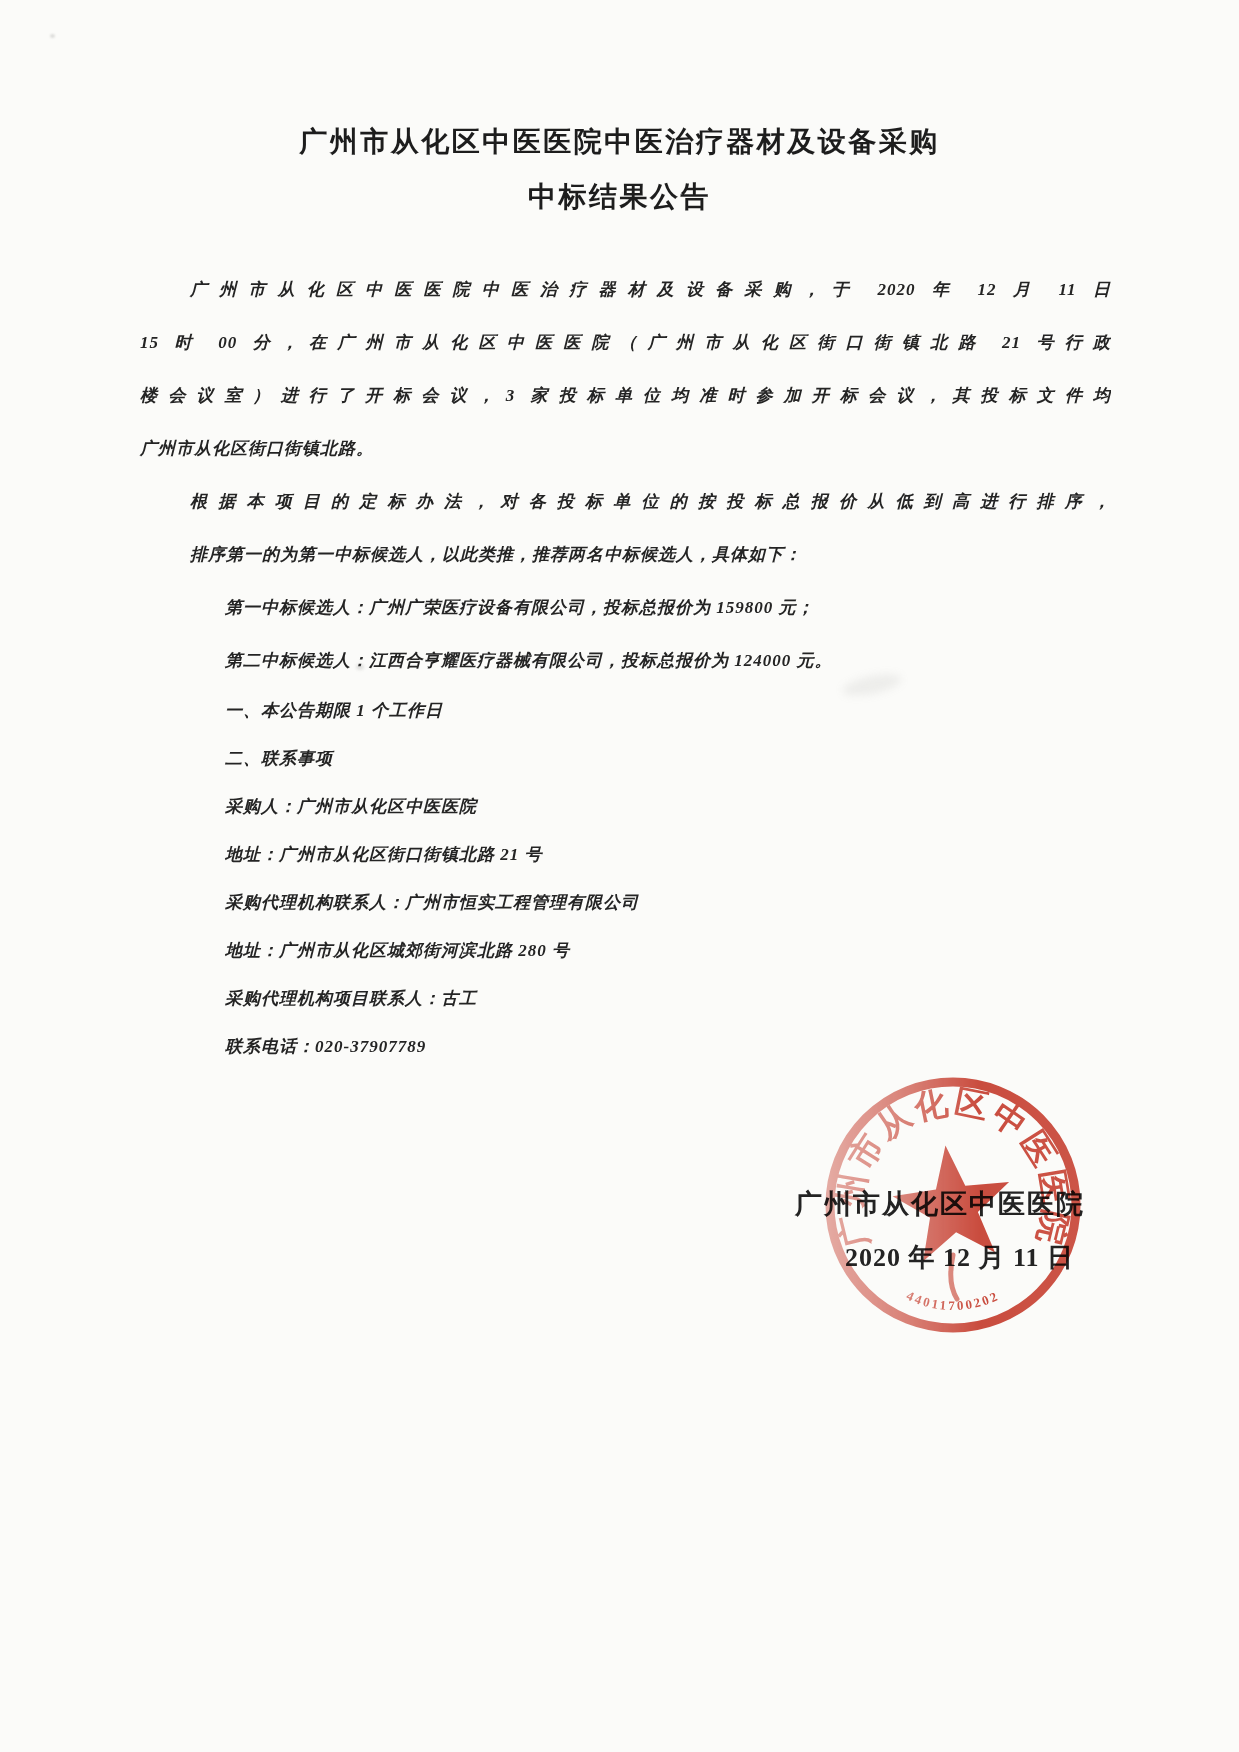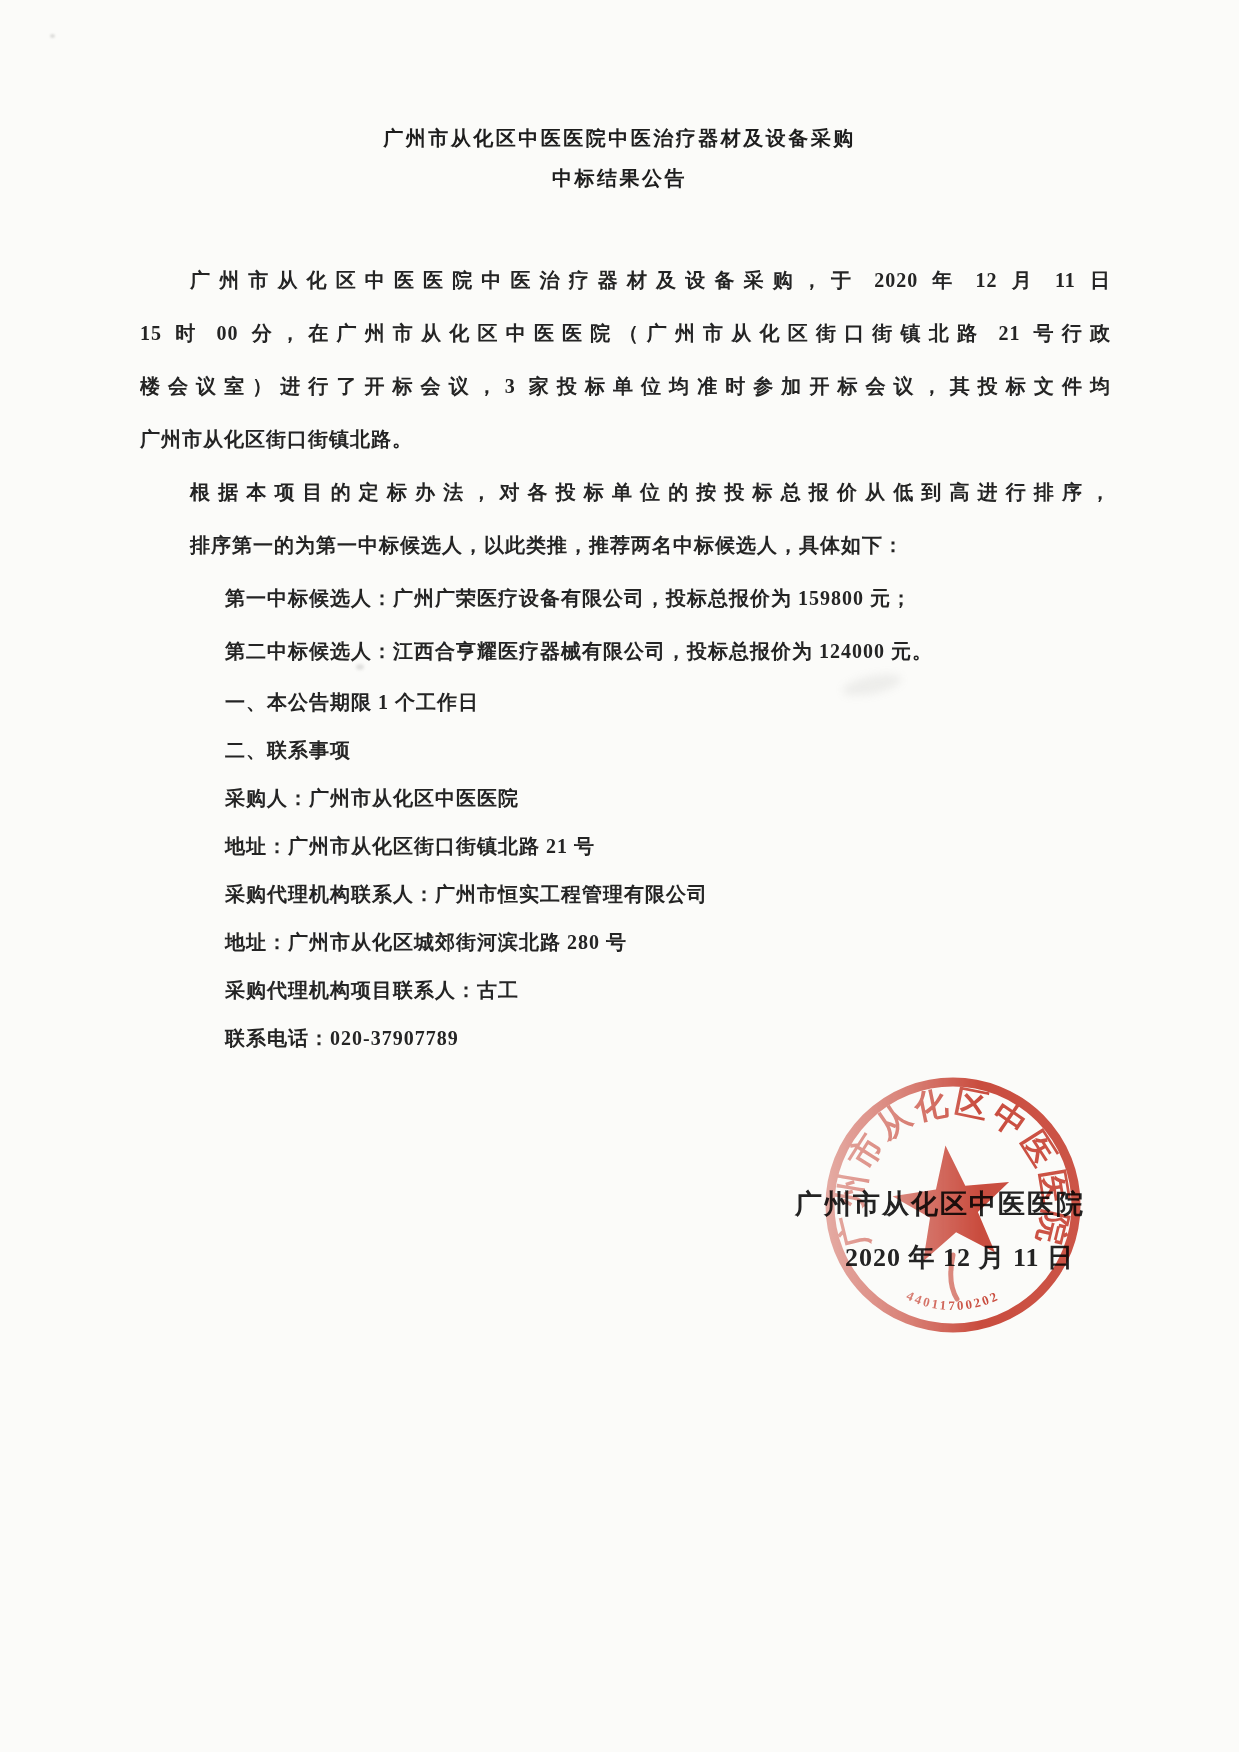--- a/index.html
+++ b/index.html
@@ -8,29 +8,30 @@
     width:1239px;height:1752px;
     margin:0 auto;
     background:#fbfbf9;
     overflow:hidden;
     font-family:"Liberation Serif","DejaVu Serif",serif;
     color:#232323;
   }
   
   .titles{position:absolute;top:128px;left:0;width:100%;text-align:center;}
   .title-line{
-    font-size:20px;font-weight:700;letter-spacing:2.5px;line-height:1;
+    font-size:28px;font-weight:700;letter-spacing:2.5px;line-height:1;
     color:#1d1d1d;
   }
-  .title-line + .title-line{margin-top:20px;}
+  .title-line + .title-line{margin-top:27px;}
   
   .content{
-    position:absolute;left:140px;right:128px;top:254px;
-    font-size:20px;font-weight:600;letter-spacing:1px;
+    position:absolute;left:140px;right:128px;top:263px;
+    font-size:17px;font-weight:600;letter-spacing:1px;
     color:#242424;
+    font-style:italic;
   }
   .bline{line-height:53px;white-space:nowrap;}
   .iline{line-height:48px;white-space:nowrap;}
   .indent{text-indent:50px;}
   .item-indent{padding-left:85px;}
   .stretch{
     white-space:normal;
     text-align:justify;
     text-align-last:justify;
     -moz-text-align-last:justify;

